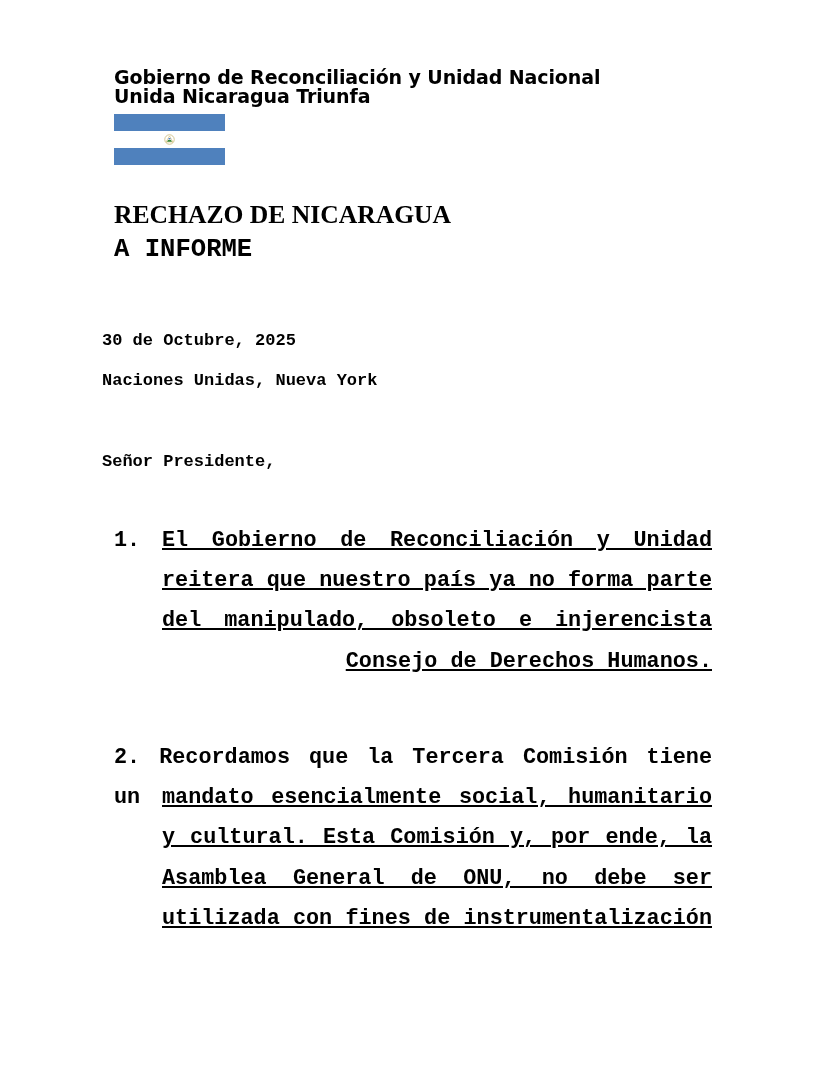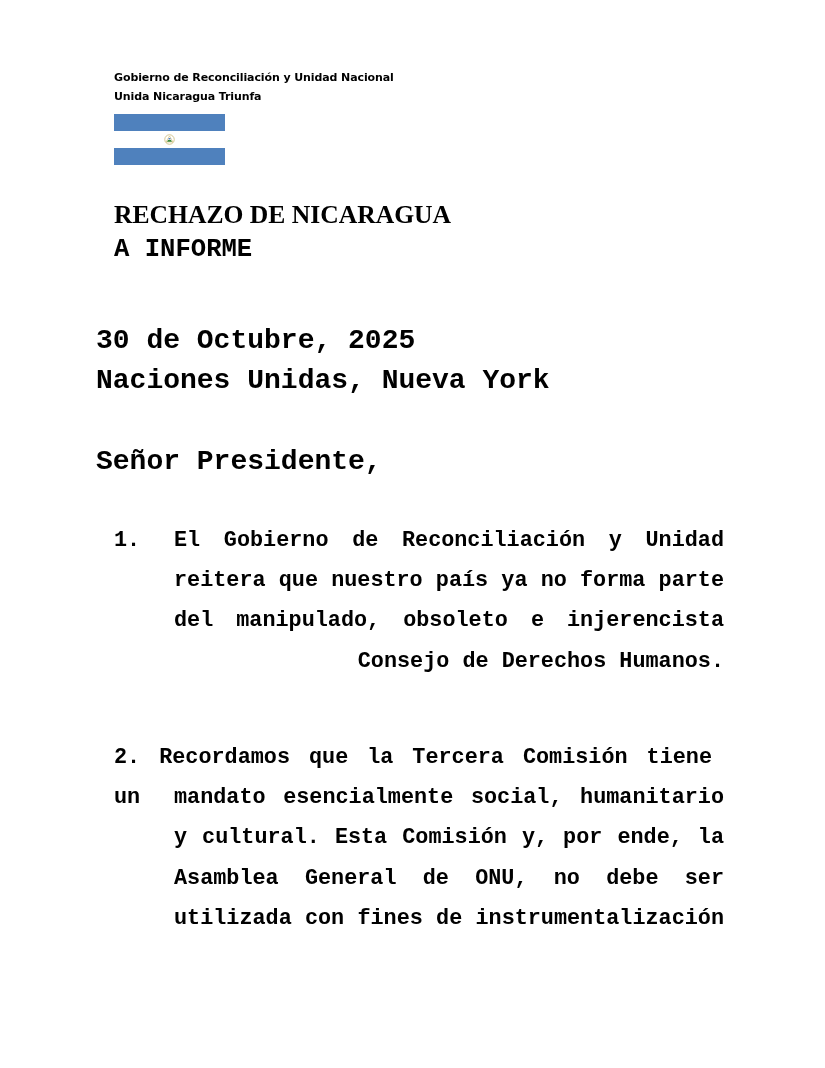--- a/index.html
+++ b/index.html
@@ -13,21 +13,21 @@
       position: relative;
       overflow: hidden;
       color: #000000;
     }
     .header {
       position: absolute;
       left: 114px;
       top: 68px;
       font-family: "DejaVu Sans", sans-serif;
       font-weight: bold;
-      font-size: 11px;
+      font-size: 19px;
       line-height: 19px;
       letter-spacing: -0.1px;
     }
     .header div { white-space: nowrap; }
 
     .flag {
       position: absolute;
       left: 114px;
       top: 114px;
       width: 111px;
@@ -53,22 +53,22 @@
       position: absolute;
       left: 114px;
       font-size: 25.6px;
       line-height: 30px;
     }
     .title-1 { top: 200px; font-family: Liberation Serif, serif; }
     .title-2 { top: 235px; }
 
     .meta {
       position: absolute;
-      left: 96px;
-      font-size: 28px;
+      left: 102px;
+      font-size: 17px;
       line-height: 30px;
     }
     .meta-date { top: 326px; }
     .meta-place { top: 366px; }
     .salutation { top: 447px; }
 
     .item {
       position: absolute;
       left: 114px;
       width: 598px;
@@ -94,22 +94,23 @@
     .item-1 { top: 521px; }
     .item-2 { top: 738px; }
 
     .num {
       position: absolute;
       left: 0;
       top: 0;
       height: 40.2px;
     }
     .body-lines {
-      margin-left: 60px;
+      margin-left: 48px;
       width: 550px;
+      text-decoration: underline;
     }
     .first-line-2 {
       display: block;
       height: 40.2px;
       text-align: justify;
       text-align-last: justify;
       width: 598px;
     }
   </style>
 </head>

